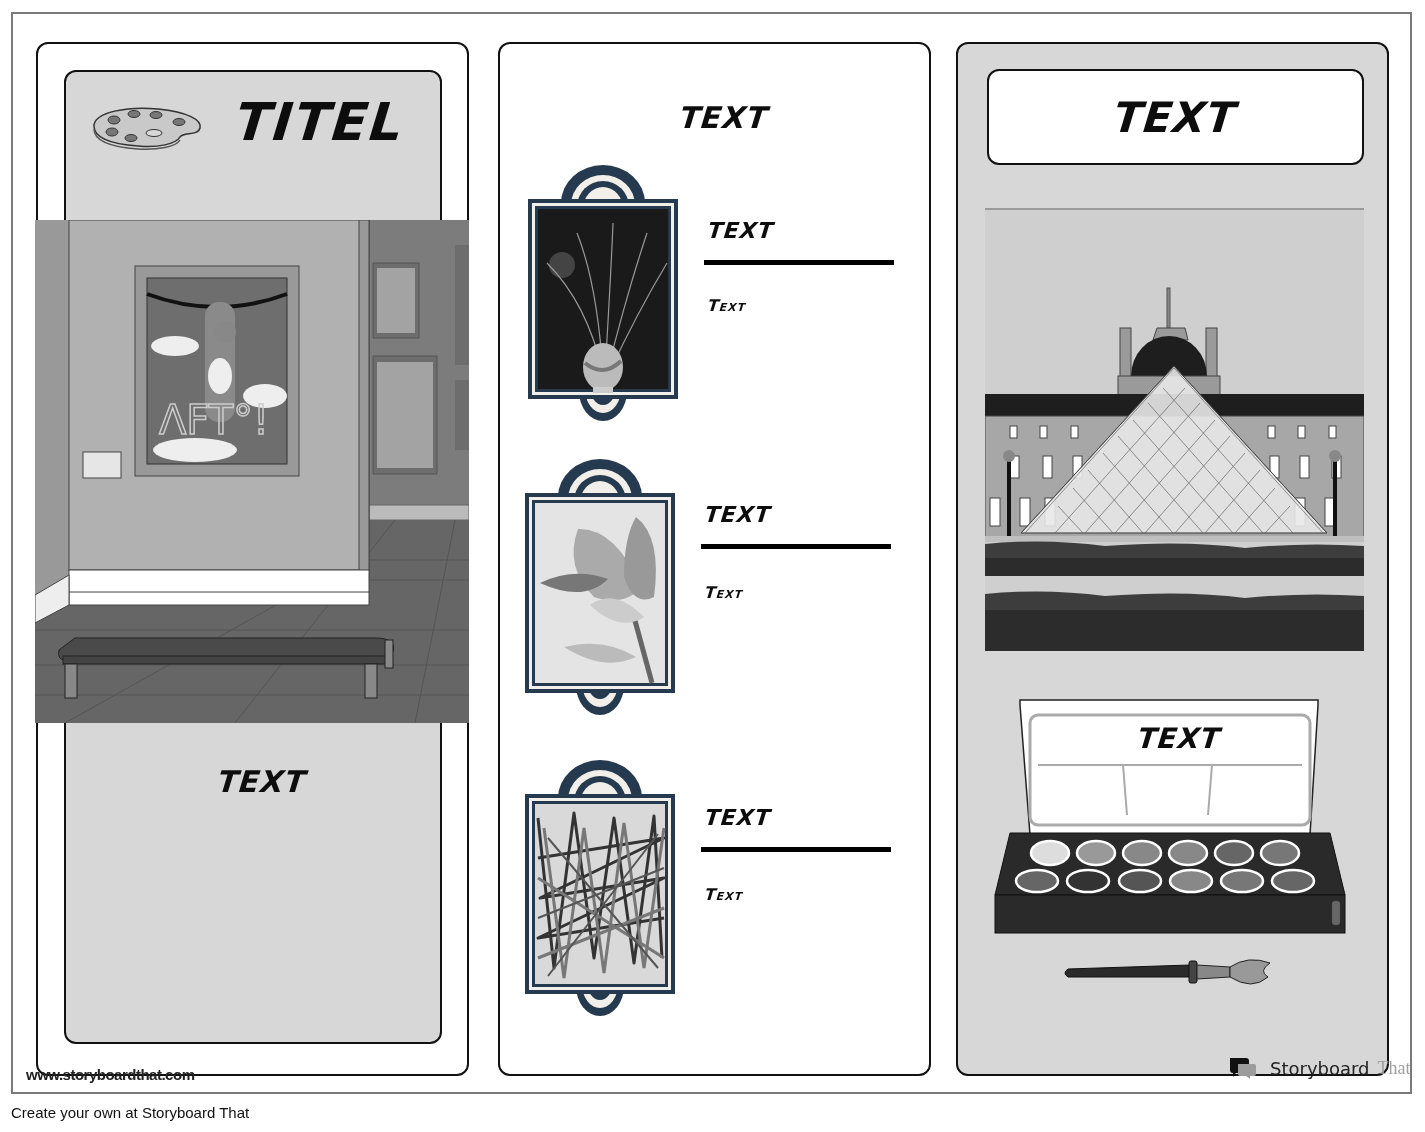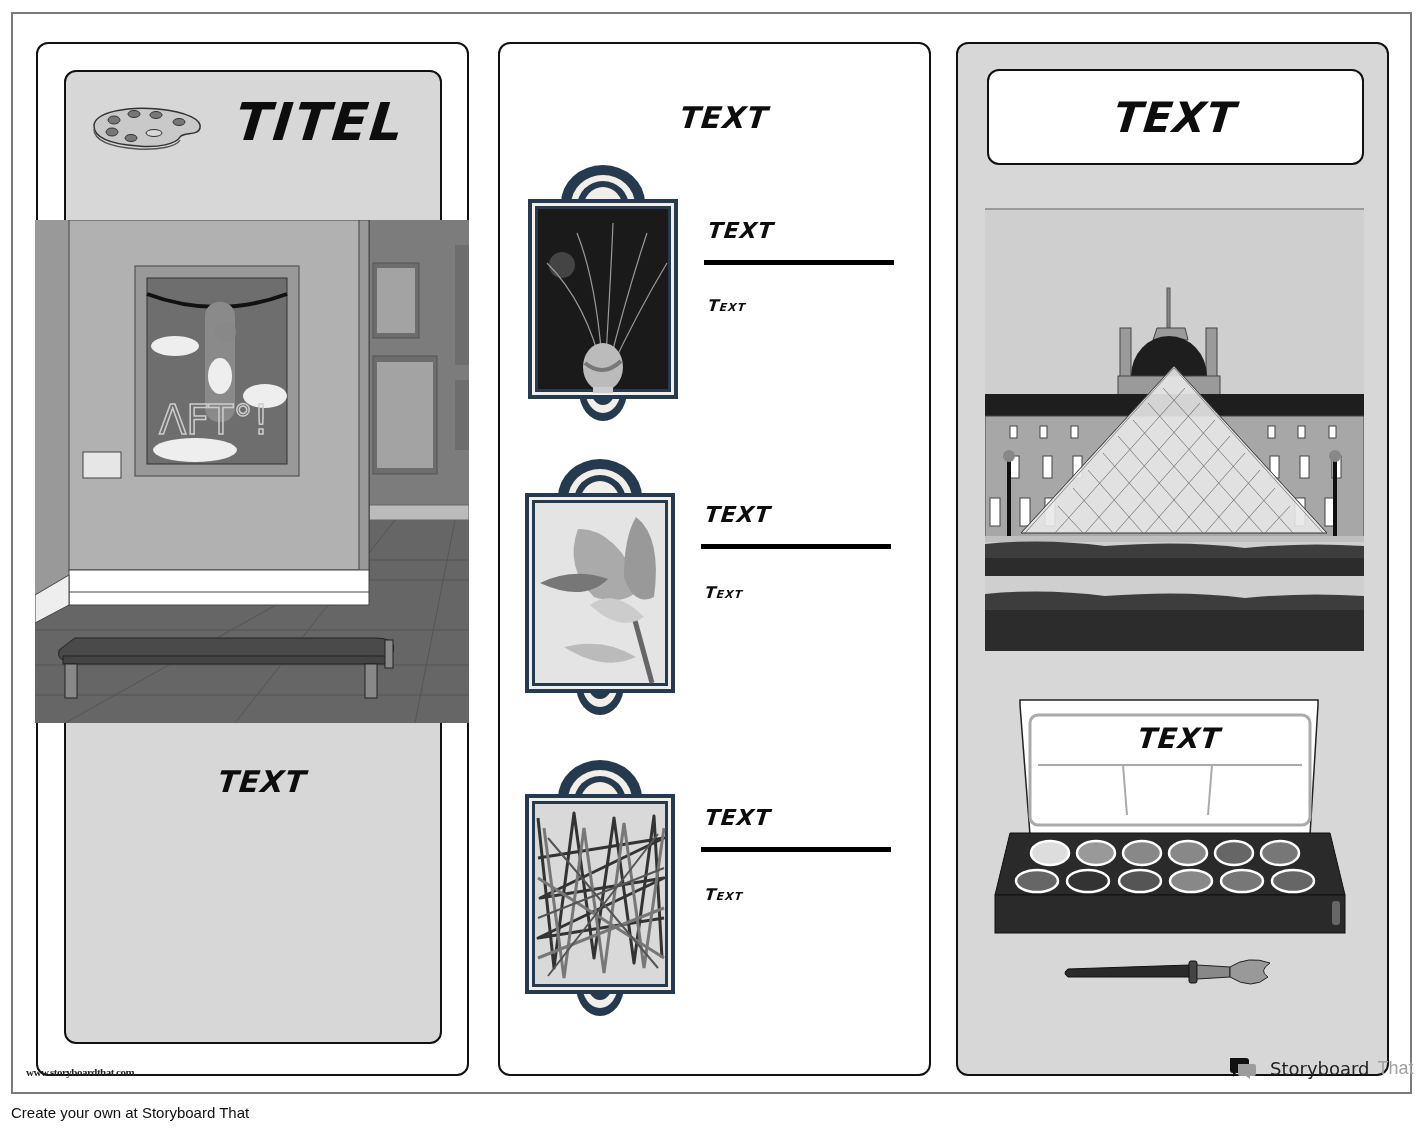--- a/index.html
+++ b/index.html
@@ -13,40 +13,40 @@
   .panel-3 { left: 956px; width: 433px; background: #d7d7d7; }
 
   .hand { font-family: "DejaVu Sans", sans-serif; font-weight: bold; font-style: italic; color: #0d0d0d; letter-spacing: 1px; transform: skewX(-6deg); }
 
   
   .card-grey { position: absolute; left: 64px; top: 70px; width: 378px; height: 974px; background: #d7d7d7; border: 2px solid #111; border-radius: 12px; }
   .title-text { position: absolute; left: 236px; top: 92px; font-size: 52px; letter-spacing: 2px; }
   .palette { position: absolute; left: 88px; top: 104px; }
   .gallery { position: absolute; left: 35px; top: 220px; width: 470px; height: 503px; overflow: hidden; }
   .p1-text { position: absolute; left: 218px; top: 764px; font-size: 30px; }
-  .watermark-url { position: absolute; left: 26px; top: 1066px; font-size: 11px; font-weight: bold; color: #222; font-family: Liberation Serif, serif; letter-spacing: -0.5px; }
+  .watermark-url { position: absolute; left: 26px; top: 1066px; font-size: 15px; font-weight: bold; color: #222; font-family: Liberation Sans, sans-serif; letter-spacing: -0.5px; }
 
   
   .p2-heading { position: absolute; left: 680px; top: 100px; font-size: 30px; }
   .art-frame { position: absolute; }
   .art-label { position: absolute; font-size: 22px; }
   .art-rule { position: absolute; height: 5px; background: #000; width: 190px; }
   .art-desc { position: absolute; font-size: 16px; font-variant: small-caps; }
 
   
   .p3-box { position: absolute; left: 987px; top: 69px; width: 377px; height: 96px; background: #fff; border: 2px solid #111; border-radius: 12px; display: flex; align-items: center; justify-content: center; }
   .p3-box-text { font-size: 42px; }
   .louvre { position: absolute; left: 985px; top: 208px; width: 379px; height: 443px; overflow: hidden; }
   .paintbox { position: absolute; left: 990px; top: 695px; }
   .paintbox-text { position: absolute; left: 1138px; top: 722px; font-size: 28px; }
   .brush { position: absolute; left: 1062px; top: 955px; }
 
   .sbt-logo { position: absolute; left: 1228px; top: 1056px; display: flex; align-items: center; gap: 12px; }
   .sbt-logo .l1 { font-size: 18px; color: #222; font-family: "DejaVu Sans", sans-serif; }
-  .sbt-logo .l2 { font-size: 18px; color: #a0a0a0; font-family: Liberation Sans, sans-serif; margin-left: -4px; }
+  .sbt-logo .l2 { font-size: 18px; color: #a0a0a0; font-family: Liberation Serif, serif; margin-left: -4px; }
 
   .footer { position: absolute; left: 11px; top: 1104px; font-size: 15px; color: #111; font-family: "Liberation Sans", sans-serif; text-align: center; }
 </style>
 </head>
 <body>
 
 <div class="outer-frame"></div>
 
 <div class="panel panel-1"></div>
 <div class="card-grey"></div>

